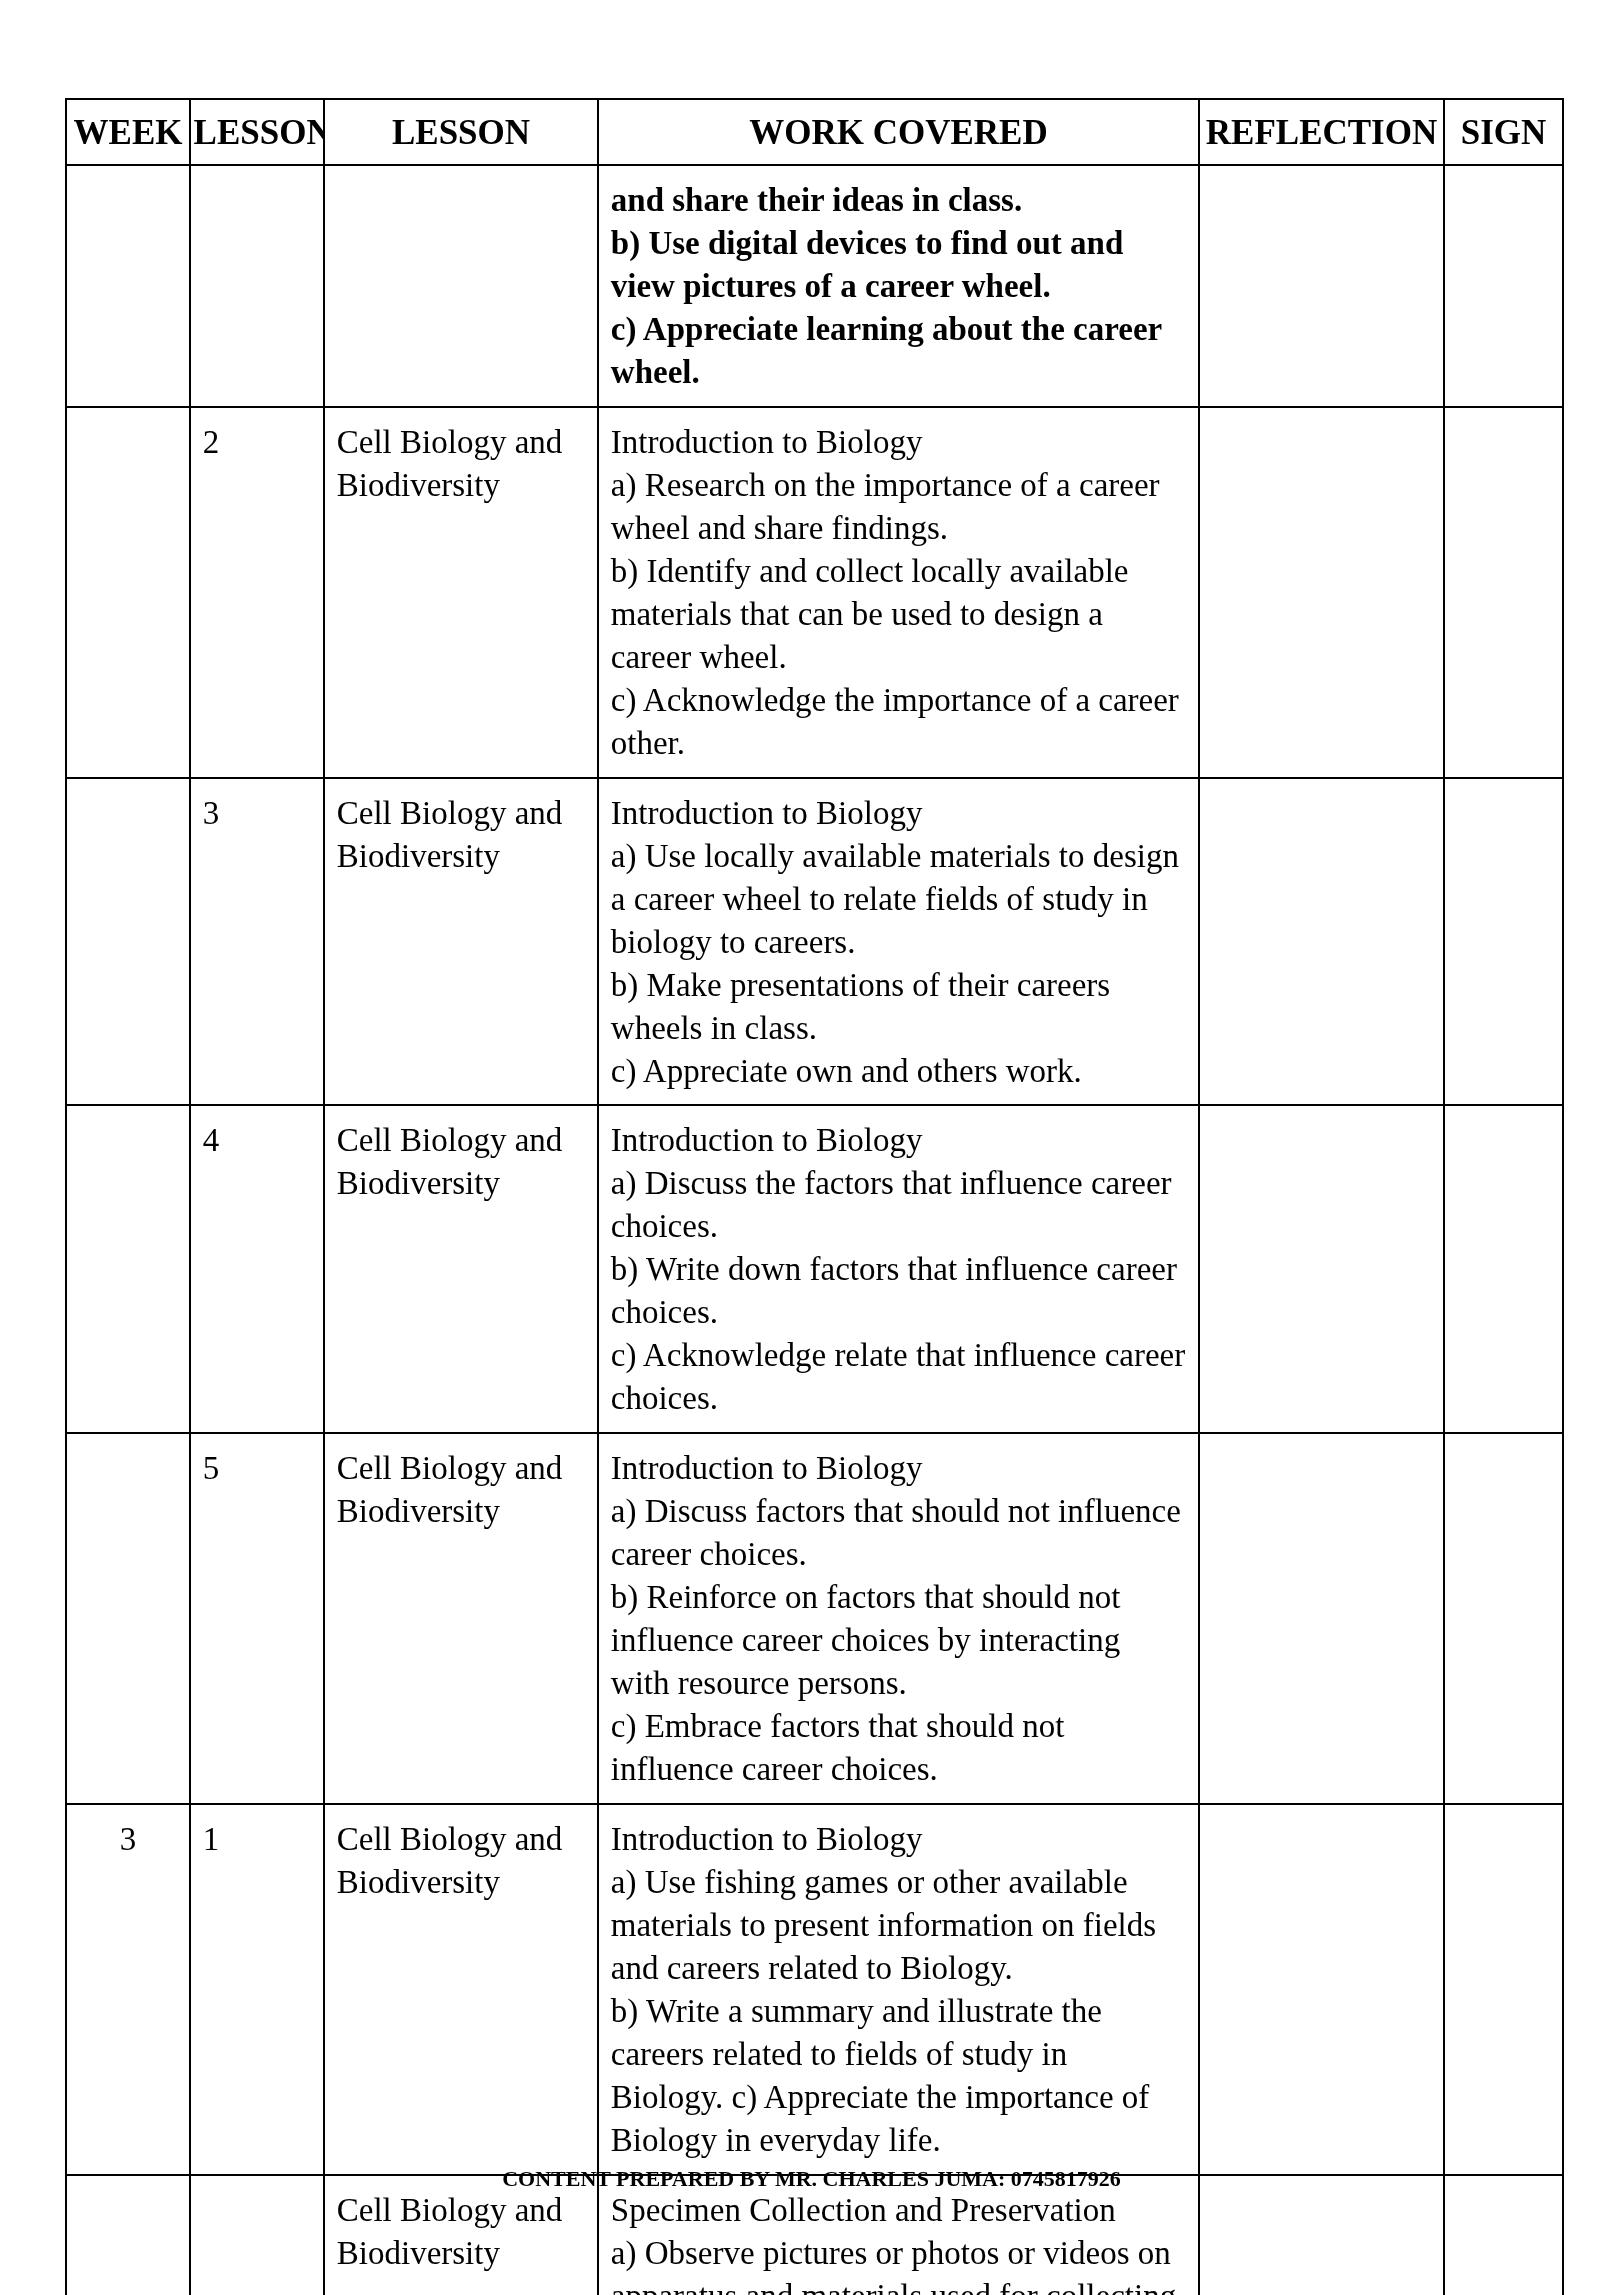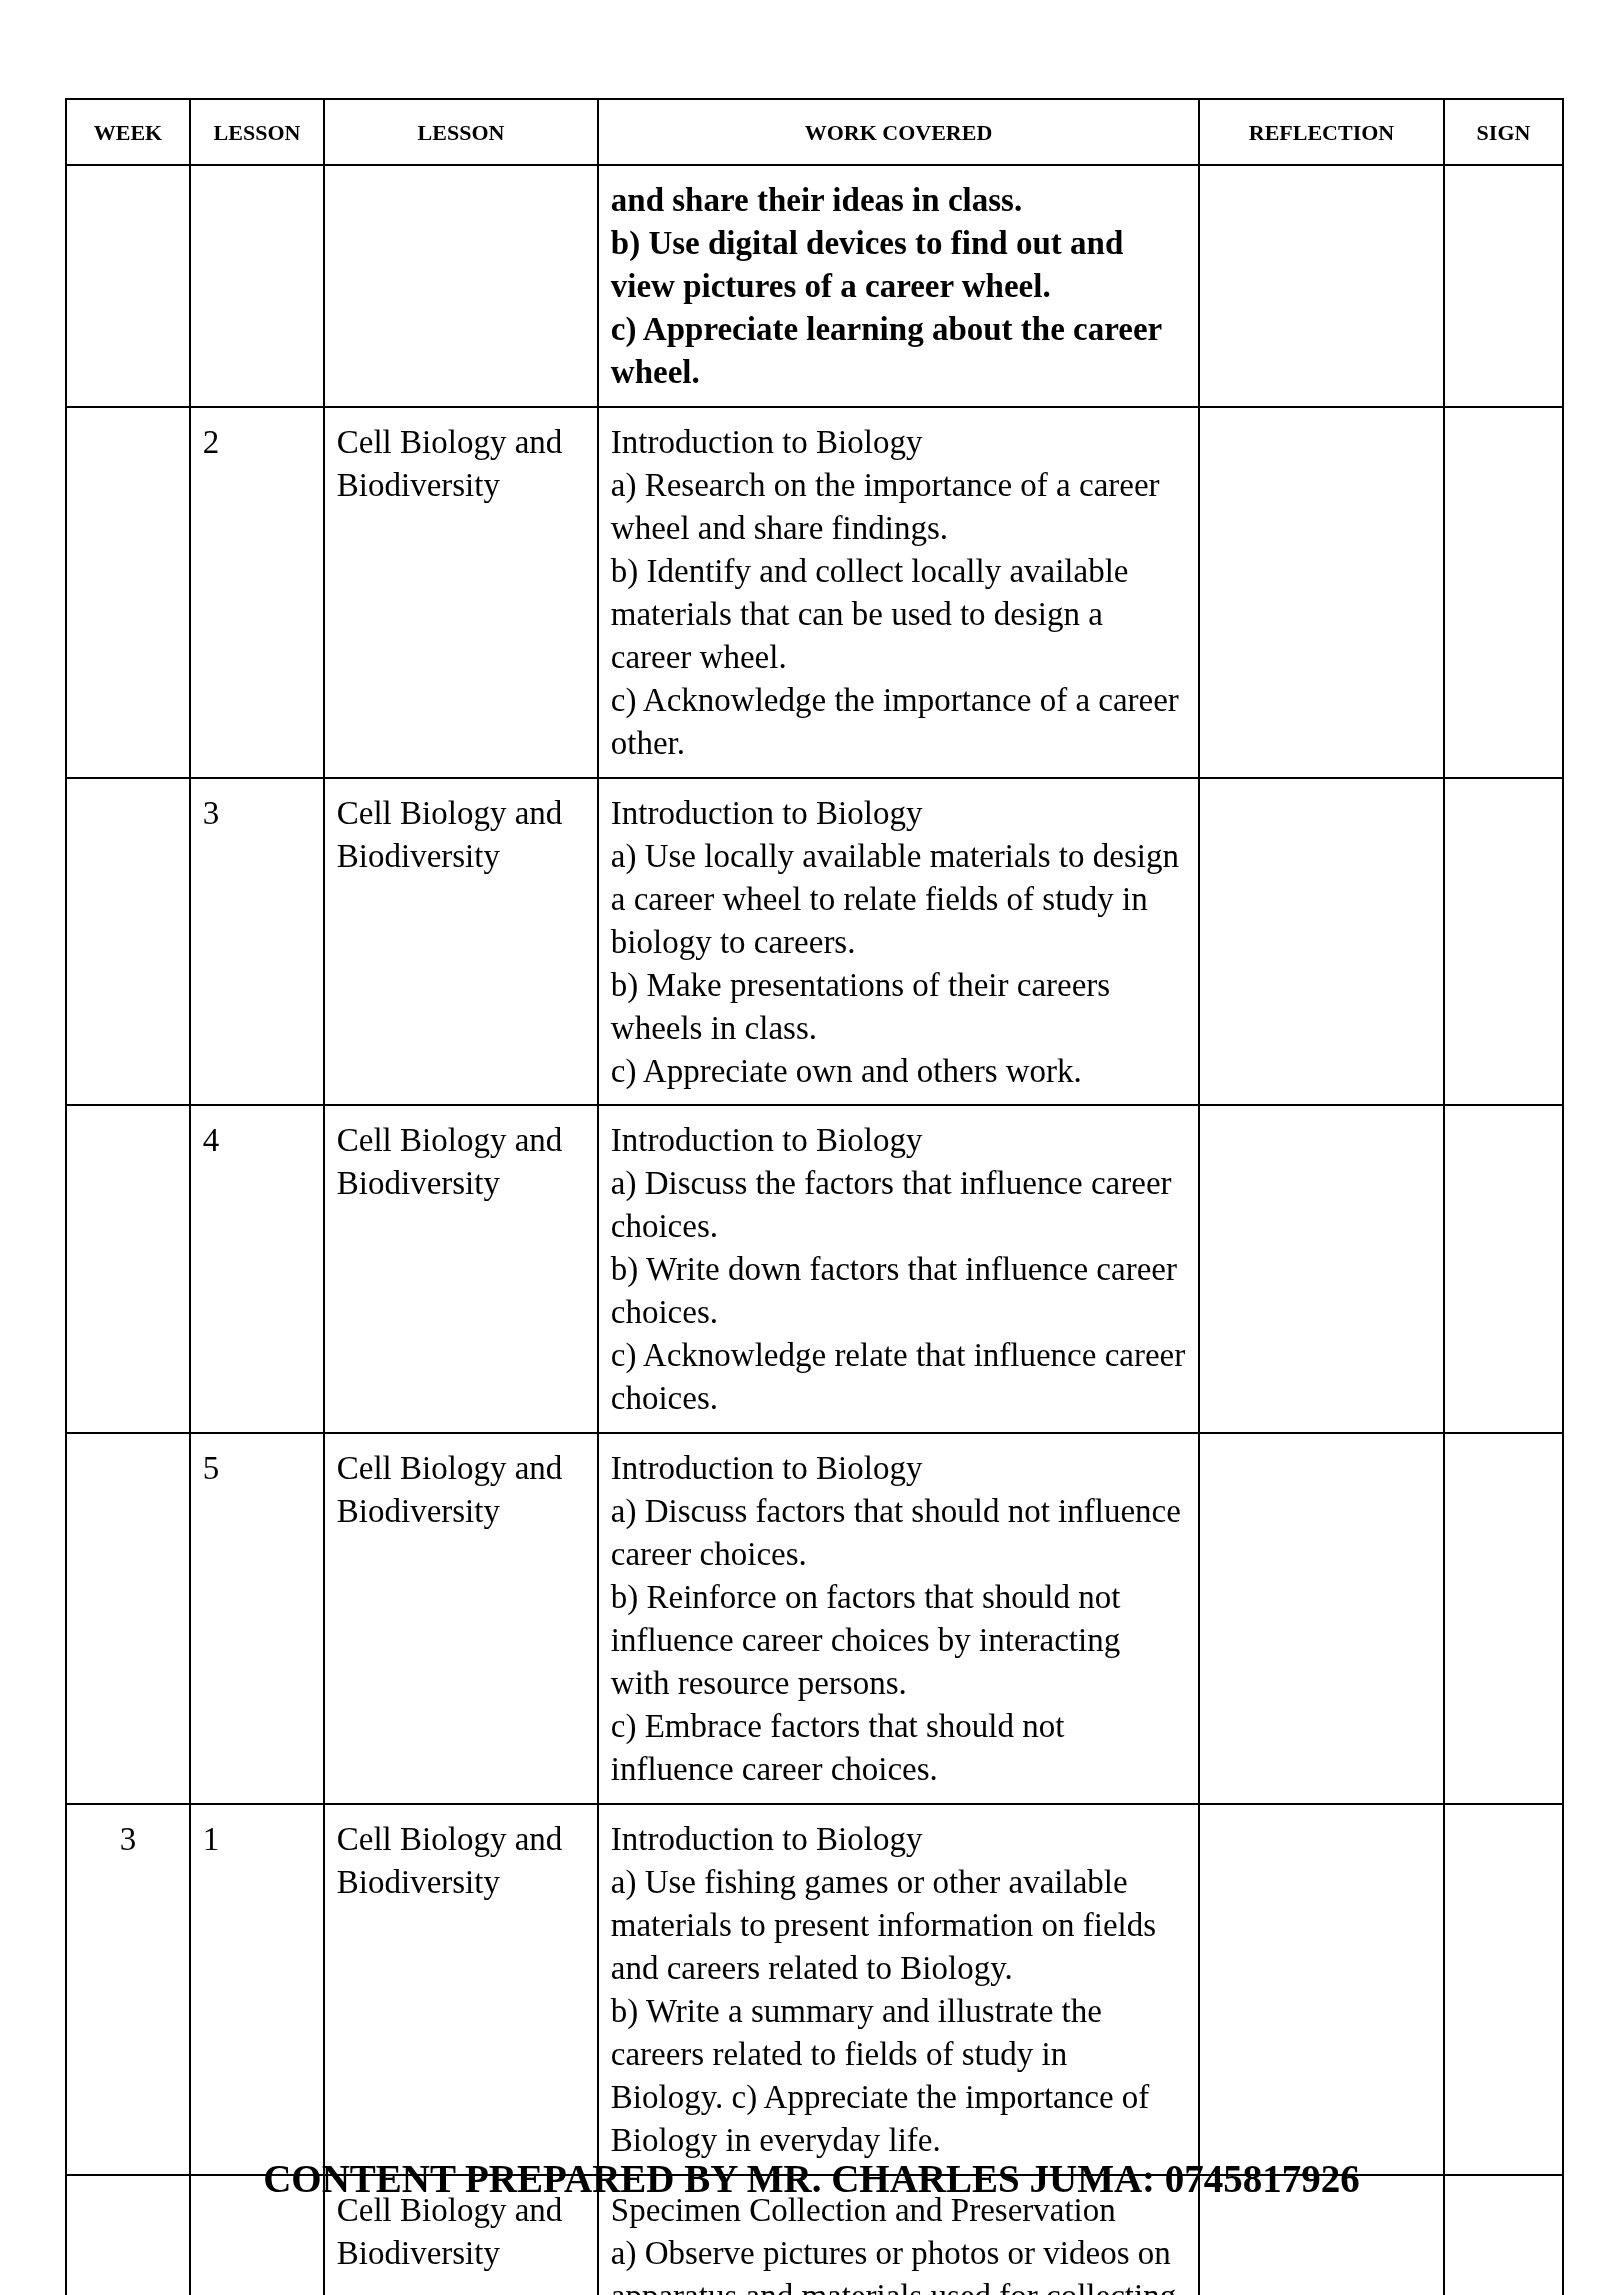--- a/index.html
+++ b/index.html
@@ -37,21 +37,21 @@
     border: 2px solid #000000;
     vertical-align: top;
     padding: 13px 11.8px 11.8px 11.8px;
     overflow: hidden;
   }
   table.sow th {
     font-weight: bold;
     text-align: center;
     vertical-align: middle;
     white-space: nowrap;
-    font-size: 22px;
+    font-size: 35px;
     height: 64px;
     padding: 0 2.6px;
   }
   td.week-cell   { text-align: center; }
   td.lesson-cell { text-align: left; padding-left: 7.9px; }
 
   tr.row-h338 { height: 221px; font-weight: bold; }
   tr.row-h518 { height: 339px; }
   tr.row-h462 { height: 302px; }
   tr.row-h455 { height: 298px; }
@@ -61,21 +61,21 @@
 
   .work-line { margin: 0; padding: 0; }
 
   .footer-note {
     position: absolute;
     left: 0;
     top: 2159px;
     width: 1623px;
     text-align: center;
     font-weight: bold;
-    font-size: 39px;
+    font-size: 22px;
     line-height: 39px;
     letter-spacing: 0px;
   }
 </style>
 </head>
 <body>
 
 <div class="page">
 
   <table class="sow">

